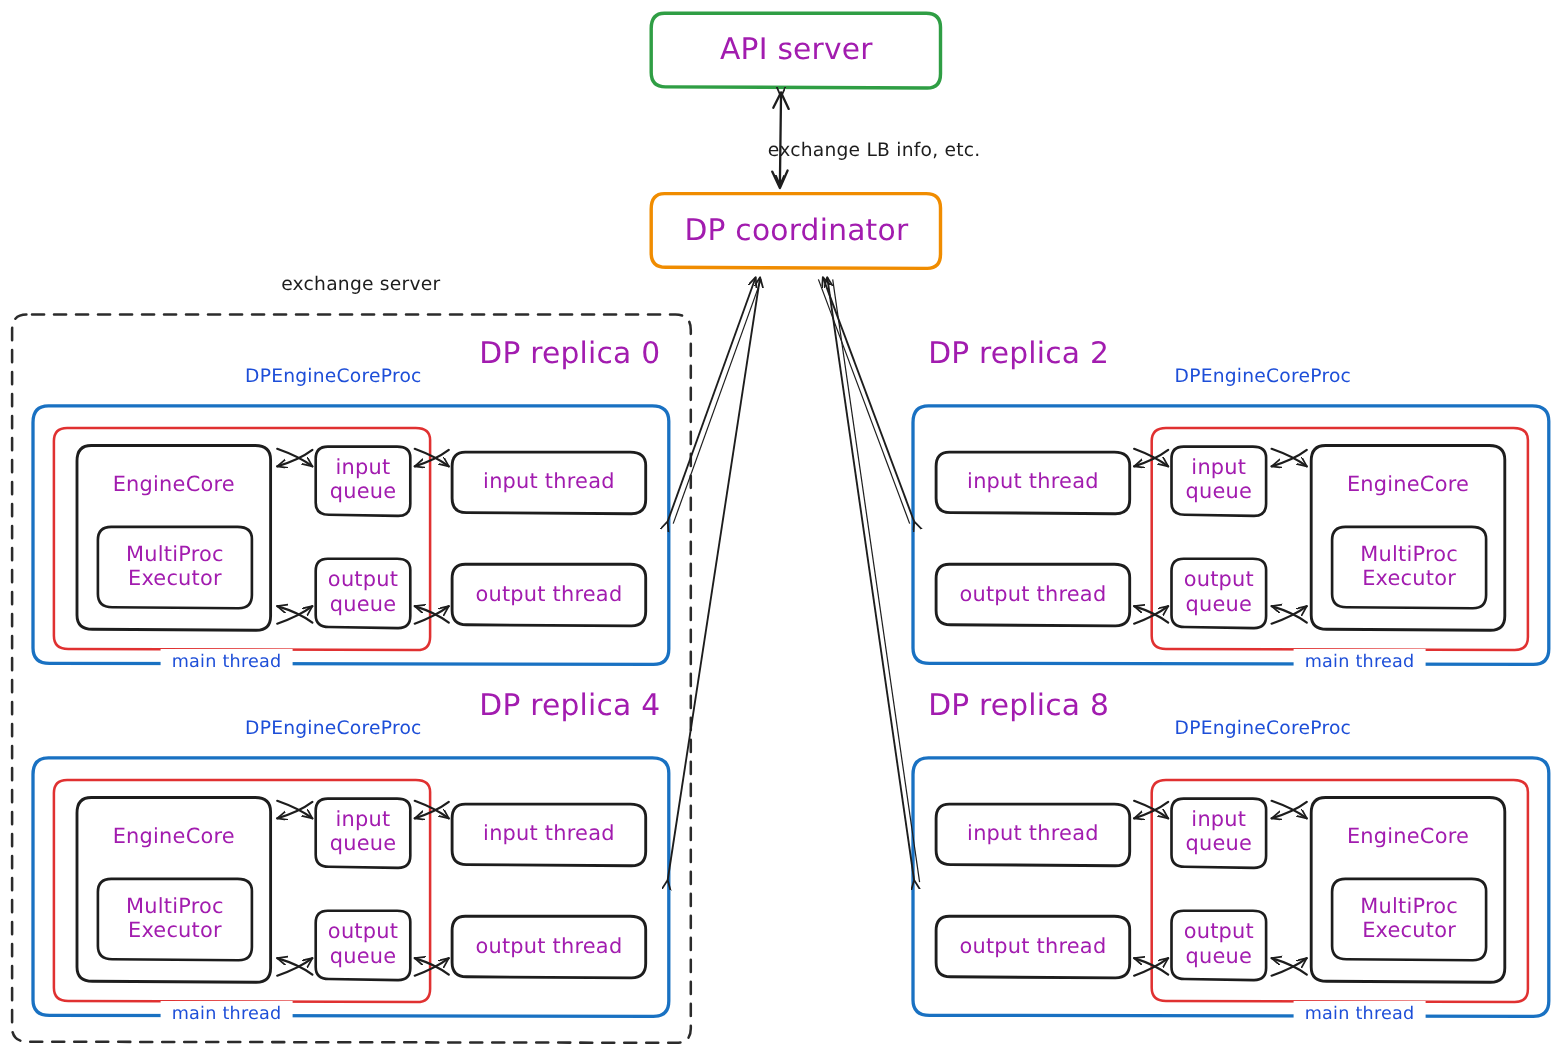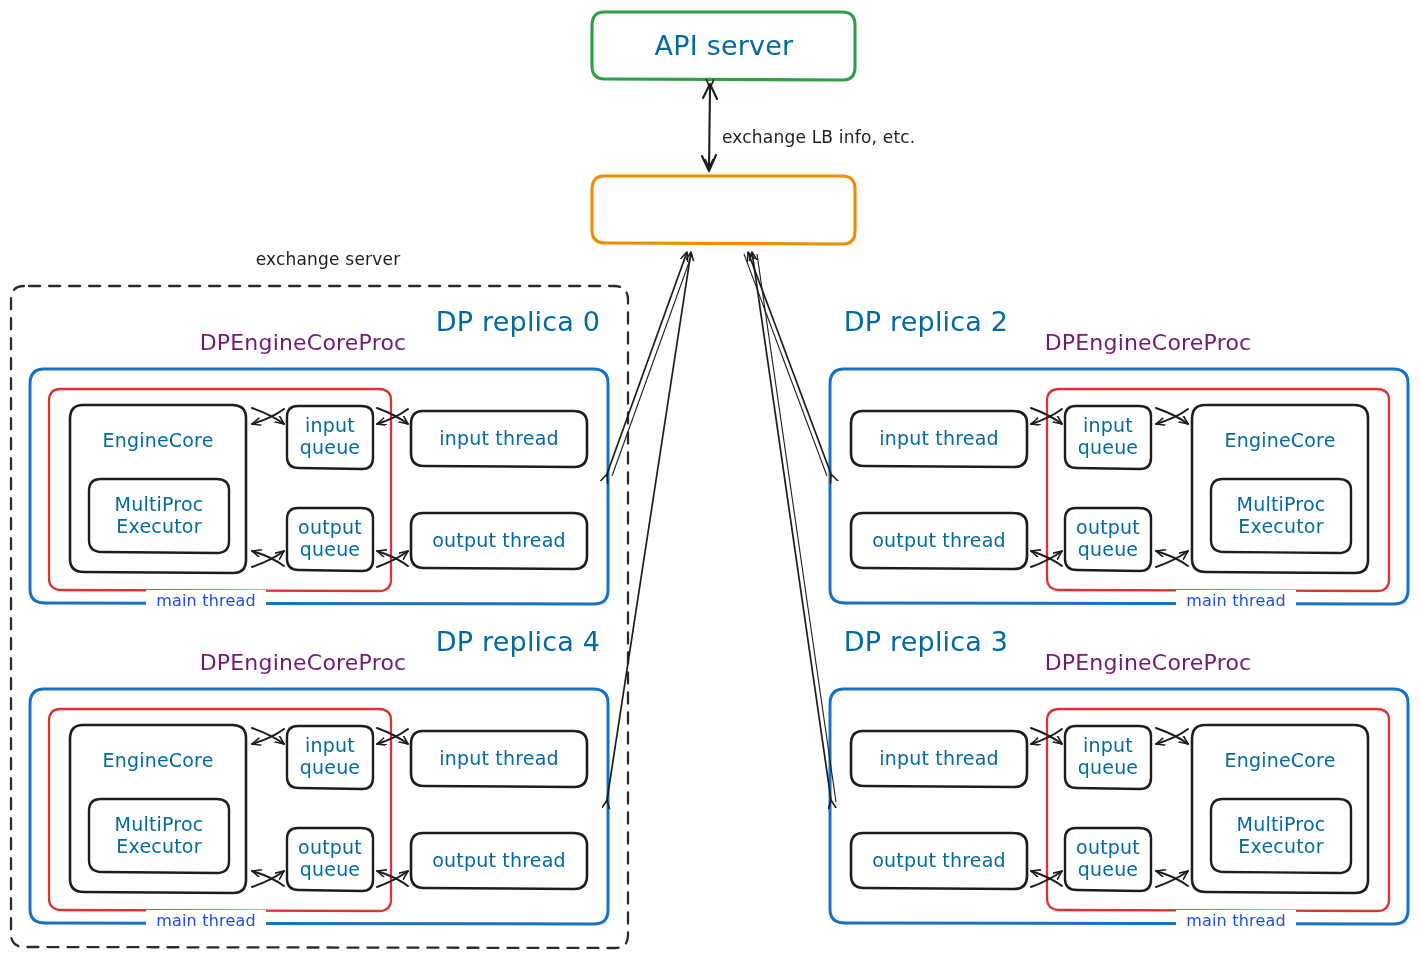--- a/index.html
+++ b/index.html
@@ -1,24 +1,24 @@
 <!DOCTYPE html>
 <html><head>
 <meta charset="utf-8">
 <style>
   html,body{margin:0;padding:0;background:#ffffff;}
   body{font-family:"DejaVu Sans", sans-serif;}
   #stage{position:relative;width:1420px;height:960px;background:#ffffff;overflow:hidden;}
   svg.layer{position:absolute;left:0;top:0;width:1420px;height:960px;pointer-events:none;}
   .txt{position:absolute;display:flex;align-items:center;justify-content:center;
-       text-align:center;line-height:1.15;color:#0369a1;
+       text-align:center;line-height:1.15;color:#a21caf;
        font-family:"DejaVu Sans", sans-serif; letter-spacing:.2px;}
   .big{font-size:27px;}
   .mid{font-size:19px;}
-  .lbl-blue{color:#701a75;font-size:22px;}
+  .lbl-blue{color:#1d4ed8;font-size:17px;}
   .lbl-red{color:#1d4ed8;font-size:16px;}
   .lbl-note{font-size:17px;color:#1d1d1d;}
 </style>
 </head>
 <body>
 
 <div id="stage">
 
   <svg class="layer" viewBox="0 0 1420 960">
     <defs>
@@ -146,21 +146,22 @@
 
       <path d="M831,474 L748,252" fill="none" stroke="#1d1d1d" stroke-width="1.7" marker-start="url(#ah)" marker-end="url(#ah)"></path>
       <path d="M827,476 L744,254" fill="none" stroke="#1d1d1d" stroke-width="1.1"></path>
 
       <path d="M831,800 L752,252" fill="none" stroke="#1d1d1d" stroke-width="1.7" marker-start="url(#ah)" marker-end="url(#ah)"></path>
       <path d="M836,802 L757,254" fill="none" stroke="#1d1d1d" stroke-width="1.1"></path>
     </g>
   </svg>
 
   <div class="txt big" style="left:592px;top:11px;width:264px;height:70px;">API server</div>
-  <div class="txt lbl-note" style="left:722px;top:126px;width:250px;height:24px;justify-content:flex-start;">exchange LB info, etc.</div>
+  <div class="txt big" style="left:592px;top:175px;width:264px;height:70px;">DP coordinator</div>
+  <div class="txt lbl-note" style="left:698px;top:126px;width:250px;height:24px;justify-content:flex-start;">exchange LB info, etc.</div>
 
   <div class="txt lbl-note" style="left:228px;top:247px;width:200px;height:26px;">exchange server</div>
 
   <div class="txt big" style="left:418px;top:305px;width:200px;height:34px;text-align:right;">DP replica 0</div>
   <div class="txt lbl-blue" style="left:205px;top:330px;width:196px;height:26px;">DPEngineCoreProc</div>
   <div class="txt lbl-red" style="left:146px;top:590px;width:120px;height:22px;background:#ffffff;">main thread</div>
   <div class="txt mid" style="left:70px;top:428px;width:176px;height:26px;">EngineCore</div>
   <div class="txt mid" style="left:89px;top:479px;width:140px;height:74px;flex-direction:column;">
     <span>MultiProc</span>
     <span>Executor</span>
@@ -207,21 +208,21 @@
     <span>input</span>
     <span>queue</span>
   </div>
   <div class="txt mid" style="left:1065px;top:508px;width:86px;height:62px;flex-direction:column;">
     <span>output</span>
     <span>queue</span>
   </div>
   <div class="txt mid" style="left:851px;top:411px;width:176px;height:56px;">input thread</div>
   <div class="txt mid" style="left:851px;top:513px;width:176px;height:56px;">output thread</div>
 
-  <div class="txt big" style="left:826px;top:625px;width:200px;height:34px;">DP replica 3</div>
+  <div class="txt big" style="left:826px;top:625px;width:200px;height:34px;">DP replica 8</div>
   <div class="txt lbl-blue" style="left:1050px;top:650px;width:196px;height:26px;">DPEngineCoreProc</div>
   <div class="txt lbl-red" style="left:1176px;top:910px;width:120px;height:22px;background:#ffffff;">main thread</div>
   <div class="txt mid" style="left:1192px;top:748px;width:176px;height:26px;">EngineCore</div>
   <div class="txt mid" style="left:1211px;top:799px;width:140px;height:74px;flex-direction:column;">
     <span>MultiProc</span>
     <span>Executor</span>
   </div>
   <div class="txt mid" style="left:1065px;top:726px;width:86px;height:62px;flex-direction:column;">
     <span>input</span>
     <span>queue</span>

